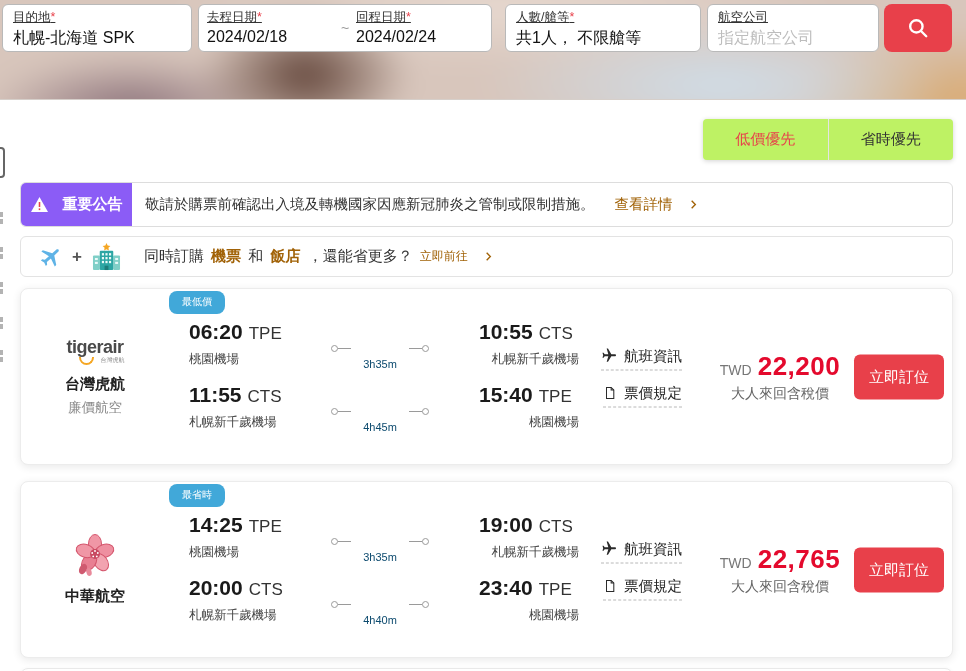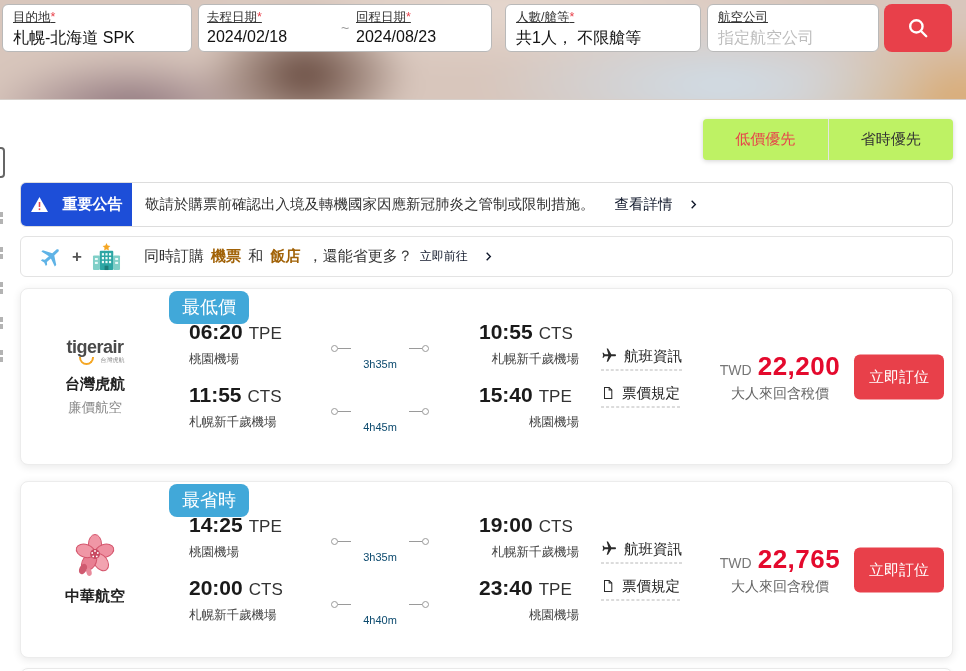--- a/index.html
+++ b/index.html
@@ -47,42 +47,42 @@
   .tabs { position:absolute; left:703px; top:119px; width:250px; height:41px;
     background:#bef264; border-radius:4px; box-shadow:0 1px 5px rgba(0,0,0,.18); display:flex; }
   .tab { flex:1; display:flex; align-items:center; justify-content:center;
     font-size:15px; color:#333; cursor:pointer; }
   .tab.active { color:#e8404a; }
   .tab + .tab { border-left:1px solid #e4e4e4; }
 
   
   .notice { position:absolute; left:20px; top:182px; width:933px; height:45px;
     background:#fff; border:1px solid #ddd; border-radius:6px; display:flex; align-items:center; }
-  .notice-badge { width:111px; height:100%; background:#1d4ed8; border-radius:5px 0 0 5px;
+  .notice-badge { width:111px; height:100%; background:#8b5cf6; border-radius:5px 0 0 5px;
     color:#fff; font-weight:bold; font-size:15px;
     display:flex; align-items:center; justify-content:center; gap:15px; flex:none; }
   .notice-text { margin-left:13px; font-size:14.5px; color:#333; white-space:nowrap; }
-  .text-link { color:#0f172a; display:flex; align-items:center; gap:15px; cursor:pointer; white-space:nowrap; }
+  .text-link { color:#a16207; display:flex; align-items:center; gap:15px; cursor:pointer; white-space:nowrap; }
   .notice .text-link { margin-left:20px; font-size:14.5px; }
 
   
   .promo { position:absolute; left:20px; top:236px; width:933px; height:41px;
     background:#fff; border:1px solid #e3e3e3; border-radius:6px;
     display:flex; align-items:center; padding-left:18px; }
   .promo-plus { color:#555; font-size:17px; font-weight:bold; margin:0 9px; }
   .promo-text { margin-left:22px; font-size:15px; color:#333; white-space:nowrap; }
   .promo-text b { margin:0 3px; color:#a16207; }
   .promo .text-link { margin-left:7px; font-size:12px; }
 
   
   .card { position:absolute; left:20px; width:933px; height:177px; background:#fff;
     border:1px solid #ececec; border-radius:8px; box-shadow:0 2px 8px rgba(0,0,0,.09); }
   #card-0 { top:288px; } #card-1 { top:481px; }
   .badge { position:absolute; left:148px; top:2px; background:#41a8d9; color:#fff;
-    font-size:18px; padding:4px 13px 5px; border-radius:8px; }
+    font-size:10px; padding:4px 13px 5px; border-radius:8px; }
   .airline-col { position:absolute; left:0; top:0; width:148px; height:100%;
     display:flex; flex-direction:column; align-items:center; justify-content:center; }
   .tiger-logo { position:relative; font-size:18px; font-weight:bold; color:#4a4a4a;
     letter-spacing:-.5px; margin-bottom:8px; }
   .tiger-arc { position:absolute; left:13px; bottom:-7px; width:15px; height:8px;
     border:2.5px solid #f5a623; border-top:none; border-radius:0 0 15px 15px; }
   .tiger-sub { position:absolute; left:34px; bottom:-7px; font-size:6px; color:#8a8a8a;
     letter-spacing:0; font-weight:normal; white-space:nowrap; }
   .airline-name { font-size:15px; font-weight:bold; color:#222; margin-top:9px; }
   .airline-sub { font-size:13.5px; color:#888; margin-top:5px; }
@@ -95,21 +95,21 @@
   .airport { font-size:12.5px; color:#444; margin-top:7px; white-space:nowrap; }
   .arr .airport { text-align:right; }
   .dur { width:118px; margin:6px 40px 0 20px; display:flex; align-items:center;
     justify-content:center; gap:12px; align-self:flex-start; }
   .dur-text { font-size:11px; color:#0c4a6e;margin-top:32px; }
   .dd { display:flex; align-items:center; }
   .dot { width:7px; height:7px; border:1.5px solid #9a9a9a; border-radius:50%; }
   .dash { width:13px; height:0; border-top:1.5px solid #9a9a9a; }
 
   .links-col { position:absolute; left:580px; top:50%; transform:translateY(-50%);
-    display:flex; flex-direction:column; gap:13px; }
+    display:flex; flex-direction:column; gap:13px;align-items:flex-end; }
   .info-link { display:flex; align-items:center; gap:7px; font-size:14.5px; color:#222;
     border-bottom:1px dashed #b8b8b8; padding-bottom:4px; cursor:pointer; width:max-content; }
 
   .price-col { position:absolute; left:698px; top:50%; transform:translateY(-50%);
     width:122px; text-align:center; }
   .price-row { display:flex; align-items:baseline; justify-content:center; gap:6px; }
   .currency { font-size:14px; color:#777; }
   .amount { font-size:26px; font-weight:bold; color:#e40a2d; letter-spacing:.5px; }
   .price-note { font-size:14px; color:#666; margin-top:3px; white-space:nowrap; }
 
@@ -137,21 +137,21 @@
 </div>
 
 <div class="search-field" id="f-dates">
   <div class="date-part">
     <div class="sf-label"><span>去程日期</span><span class="req">*</span></div>
     <div class="sf-value">2024/02/18</div>
   </div>
   <div class="date-sep">~</div>
   <div class="date-part">
     <div class="sf-label"><span>回程日期</span><span class="req">*</span></div>
-    <div class="sf-value">2024/08/23</div>
+    <div class="sf-value">2024/02/24</div>
   </div>
 </div>
 
 <div class="search-field" id="f-pax">
   <div class="sf-label"><span>人數/艙等</span><span class="req">*</span></div>
   <div class="sf-value">共1人， 不限艙等</div>
 </div>
 
 <div class="search-field" id="f-air">
   <div class="sf-label">航空公司</div>

